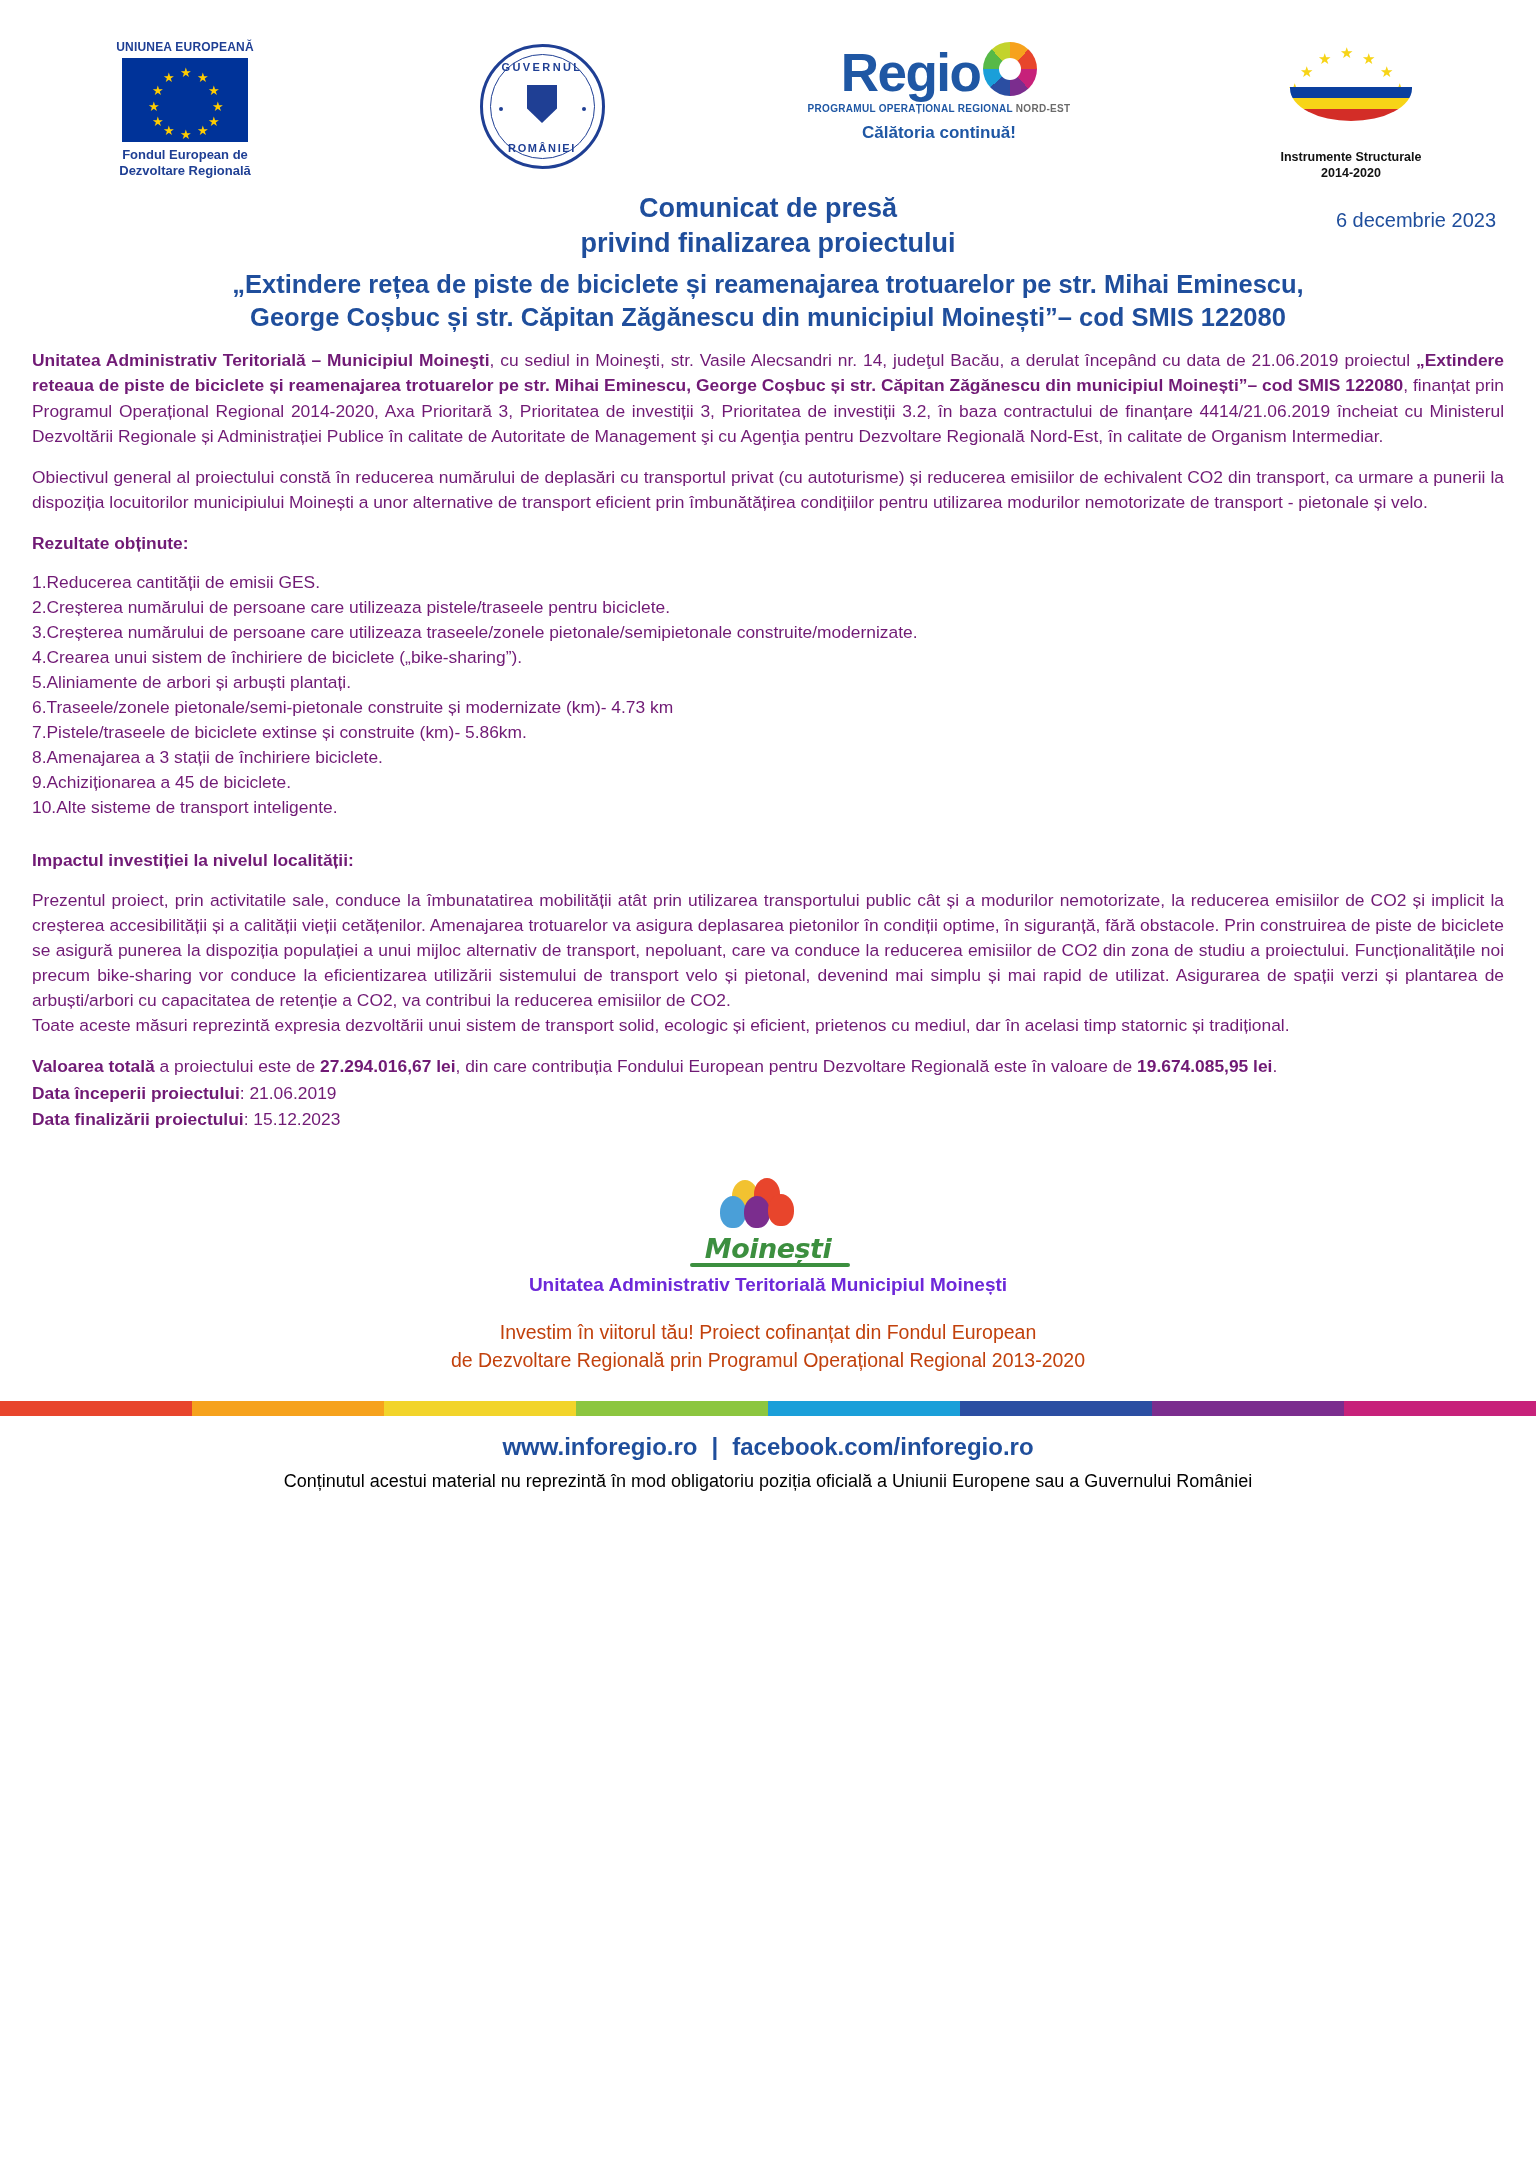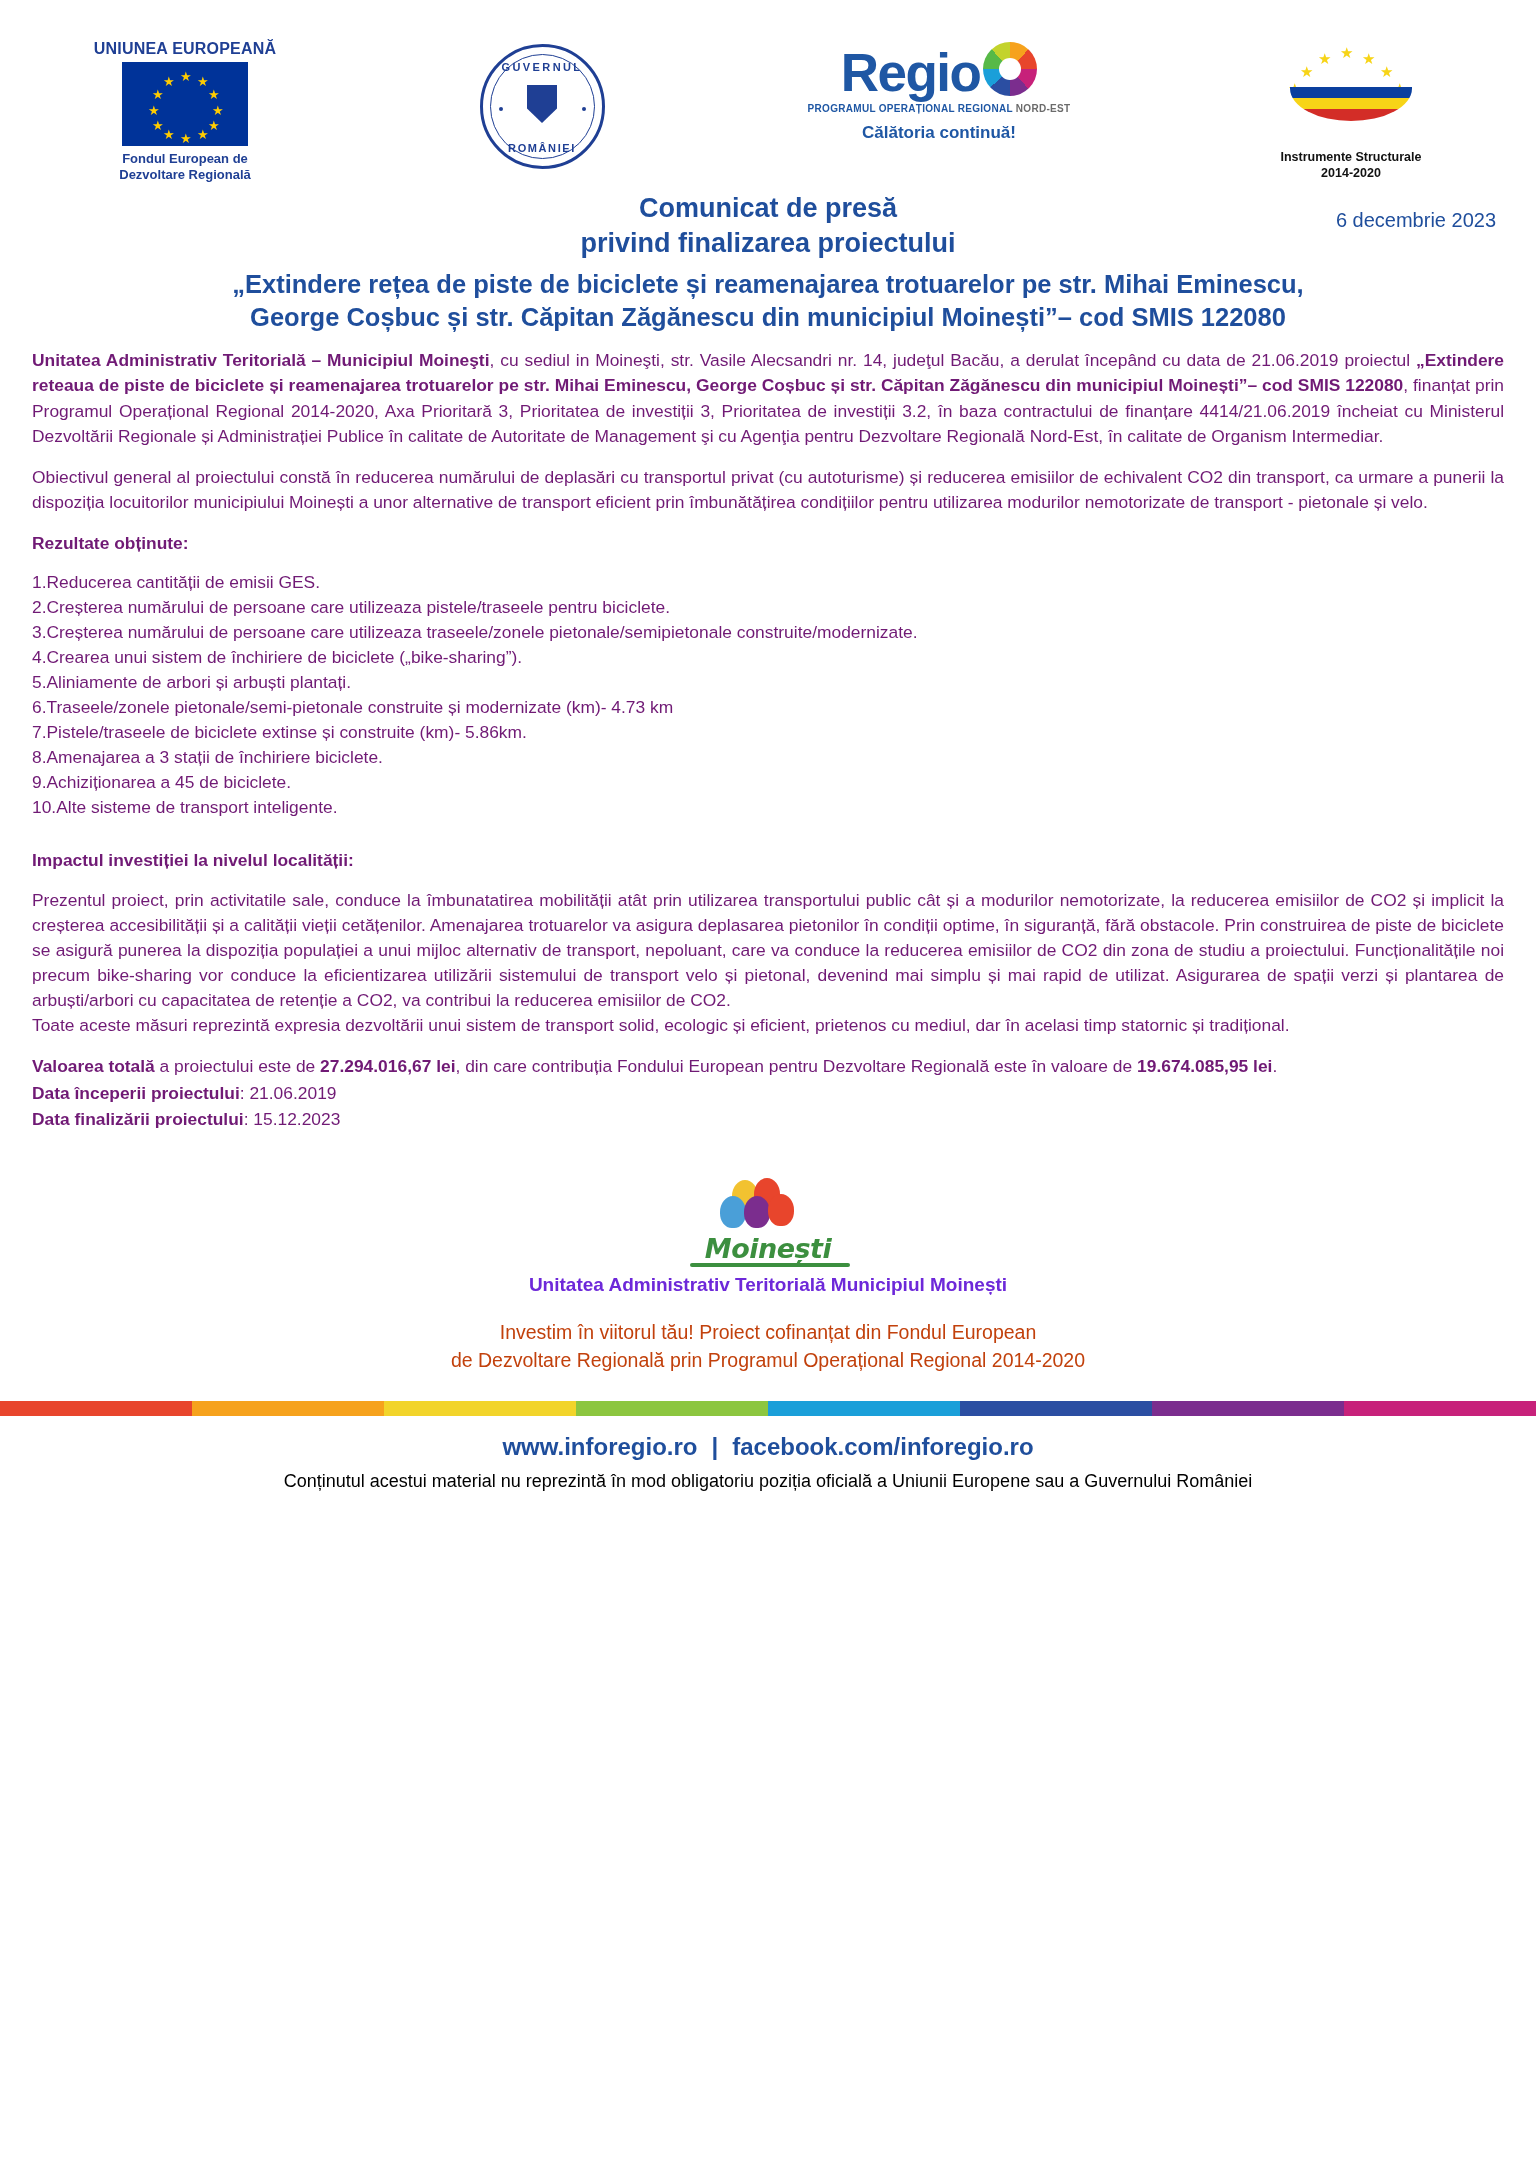--- a/index.html
+++ b/index.html
@@ -20,21 +20,21 @@
     align-items: flex-start;
     justify-content: space-between;
     padding: 40px 60px 0 60px;
     height: 185px;
   }
   .logo-block { text-align: center; }
 
   
   .eu-logo { width: 250px; }
   .eu-title {
-    font-size: 16px;
+    font-size: 12px;
     font-weight: bold;
     color: #1f3f94;
     letter-spacing: .2px;
     margin-bottom: 4px;
   }
   .eu-flag {
     width: 126px;
     height: 84px;
     background: #003399;
     margin: 0 auto;
@@ -309,21 +309,21 @@
     <div class="mo-balloon" style="left:86px;top:0px;background:#e8452c;"></div>
     <div class="mo-balloon" style="left:52px;top:18px;background:#4a9fd8;"></div>
     <div class="mo-balloon" style="left:76px;top:18px;background:#7b2d8e;"></div>
     <div class="mo-balloon" style="left:100px;top:16px;background:#e8452c;"></div>
     <div class="mo-word">Moinești</div>
     <div class="mo-underline"></div>
   </div>
   <div class="uat-line">Unitatea Administrativ Teritorială Municipiul Moinești</div>
   <div class="invest-line">
     <div>Investim în viitorul tău! Proiect cofinanțat din Fondul European</div>
-    <div>de Dezvoltare Regională prin Programul Operațional Regional 2014-2020</div>
+    <div>de Dezvoltare Regională prin Programul Operațional Regional 2013-2020</div>
   </div>
 </div>
 
 <div class="color-strip">
   <div style="background:#e8452c"></div>
   <div style="background:#f6a21d"></div>
   <div style="background:#f2d42a"></div>
   <div style="background:#8cc63f"></div>
   <div style="background:#1a9fd9"></div>
   <div style="background:#2b4ea2"></div>

